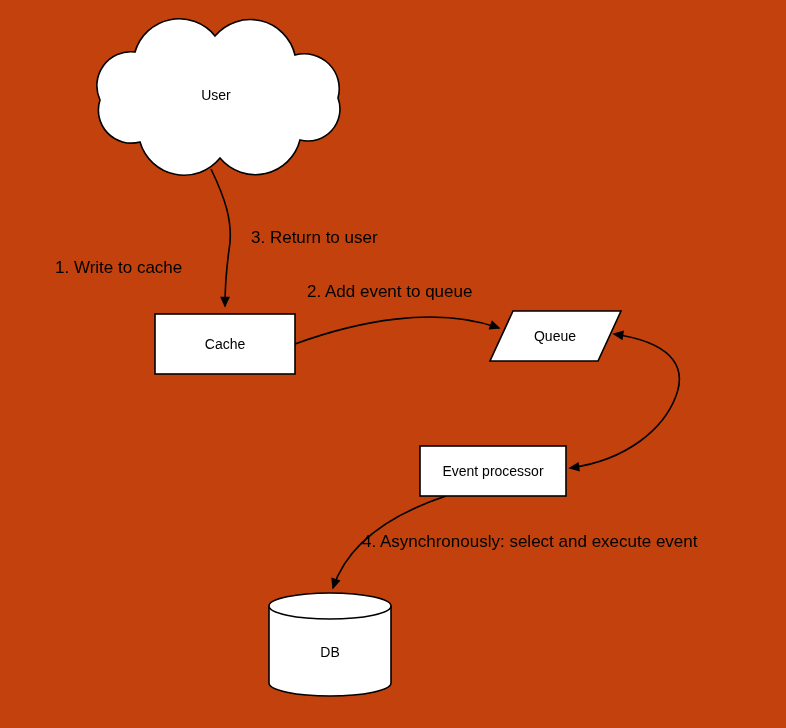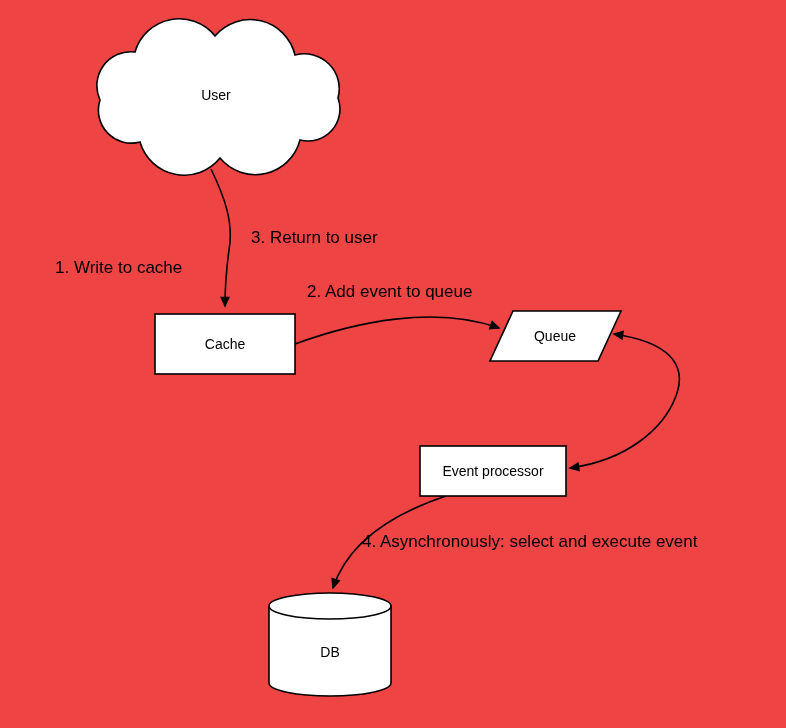--- a/index.html
+++ b/index.html
@@ -4,21 +4,21 @@
 <style>
   html, body {
     margin: 0;
     padding: 0;
     background: #ffffff;
   }
   .canvas {
     position: relative;
     width: 786px;
     height: 728px;
-    background: #ef4444;
+    background: #c2410c;
     overflow: hidden;
     text-align: right;
   }
   svg {
     display: block;
   }
   .shape {
     fill: #ffffff;
     stroke: #000000;
     stroke-width: 1.6;

